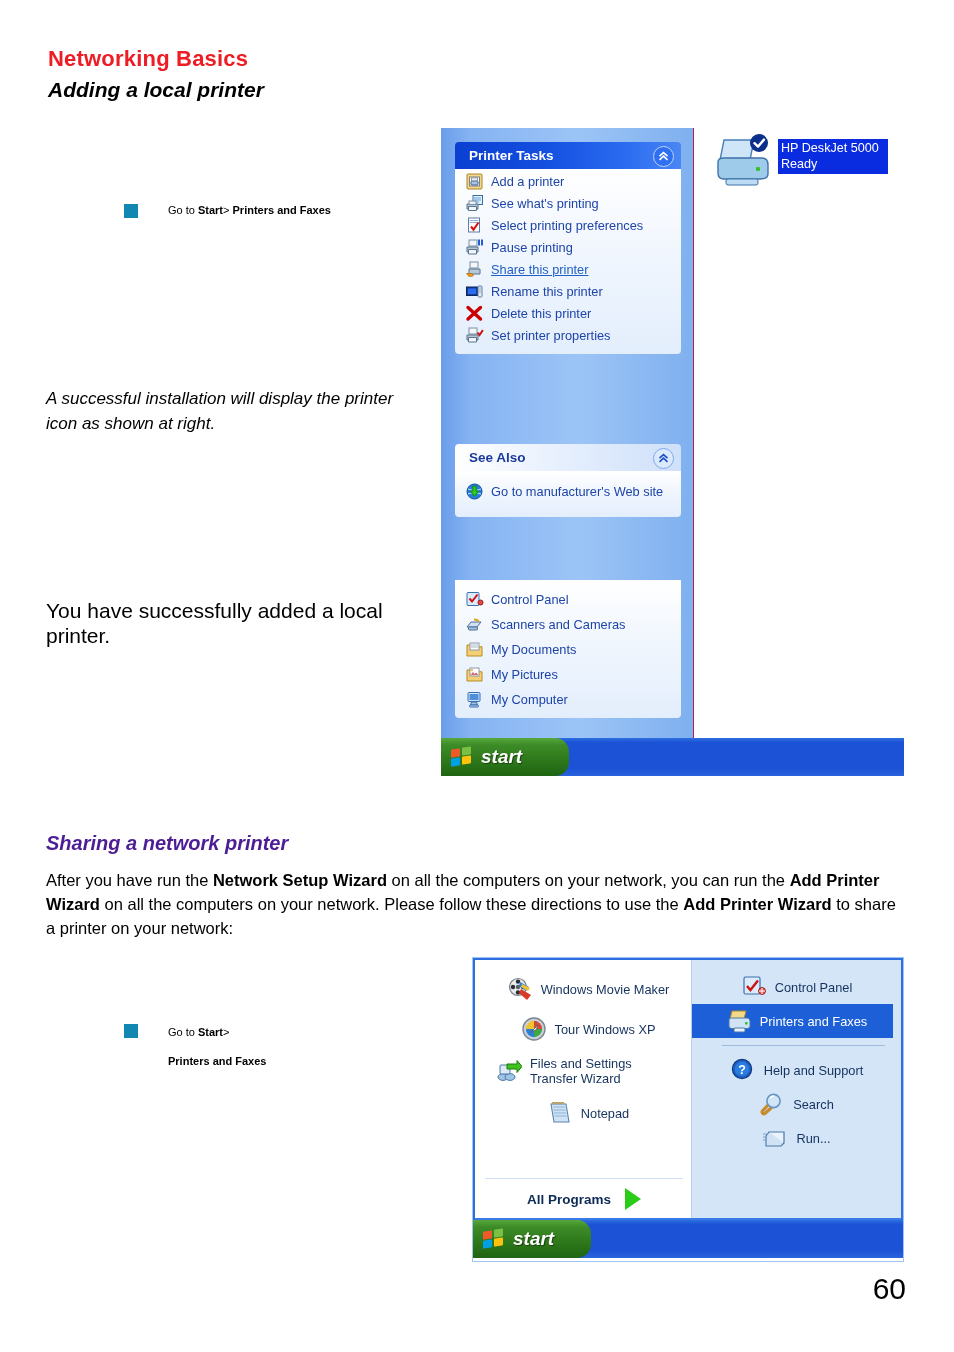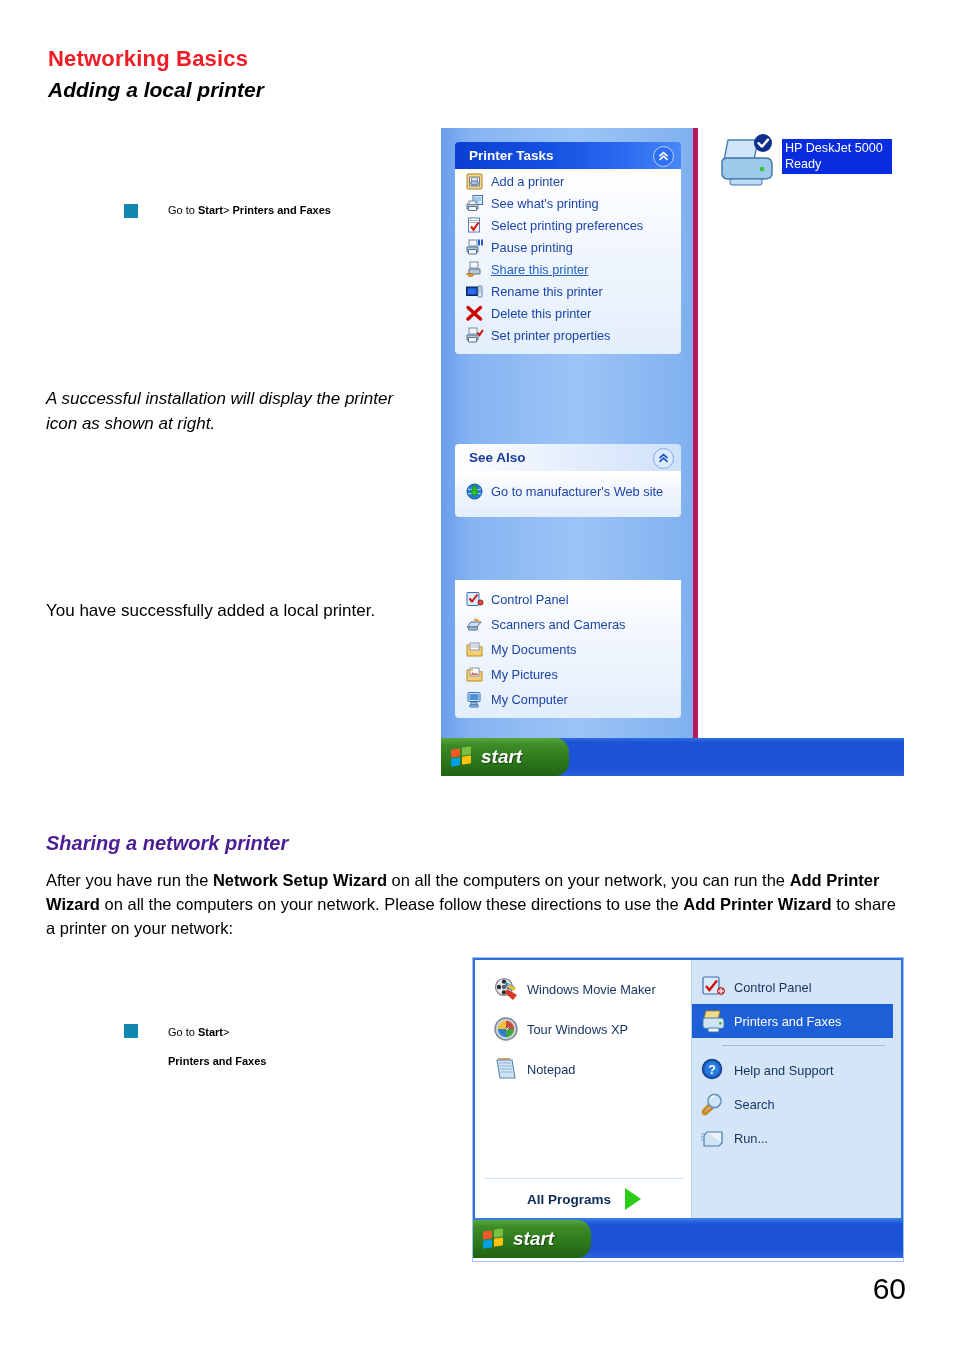--- a/index.html
+++ b/index.html
@@ -25,21 +25,21 @@
   }
   .bullet-text{margin-left:30px;font-size:11px;line-height:25px;color:#000;}
   .bullet-text b{font-weight:bold;}
 
   .para-italic{
     position:absolute;left:46px;top:386px;width:370px;
     font-size:17px;font-style:italic;line-height:25px;color:#000;
   }
   .para-plain{
     position:absolute;left:46px;top:598px;width:380px;
-    font-size:17px;line-height:25px;color:#000;
+    font-size:21px;line-height:25px;color:#000;
   }
 
   .h-share{
     position:absolute;left:46px;top:832px;
     font-size:20px;font-weight:bold;font-style:italic;color:#4c1d95;
   }
   .para-share{
     position:absolute;left:46px;top:868px;width:856px;
     font-size:16.5px;line-height:24px;color:#000;
   }
@@ -54,21 +54,21 @@
   .shot1{
     position:absolute;left:441px;top:128px;width:463px;height:648px;
     background:#ffffff;
   }
   .shot1 .bluepane{
     position:absolute;left:0;top:0;width:252px;height:610px;
     background:linear-gradient(to right,#6a9ceb 0%,#86b4f2 12%,#9cc4f6 55%,#7fb0ef 100%);
   }
   .shot1 .contentpane{
     position:absolute;left:252px;top:0;right:0;height:610px;background:#fff;
-    border-left:5px solid #be185d;
+    border-left:1px solid #be185d;
   }
 
   
   .grp{position:absolute;left:14px;width:226px;}
   .grp-head{
     height:27px;display:flex;align-items:center;position:relative;
     border-radius:4px 4px 0 0;
     padding-left:14px;
     font-size:13.5px;font-weight:bold;
   }
@@ -167,21 +167,21 @@
   .menu-left{
     width:216px;background:#ffffff;padding:12px 8px 0 10px;box-sizing:border-box;
     position:relative;
   }
   .menu-right{
     flex:1;background:#d3e5f7;padding:10px 0 0 0;box-sizing:border-box;
     border-left:1px solid #b6cfe8;
   }
   .mi{
     display:flex;align-items:center;font-size:12.8px;color:#15325e;
-    line-height:15px;padding:4px 0 4px 8px;
+    line-height:15px;padding:4px 0 4px 8px;justify-content:center;
   }
   .mi .ico{width:26px;height:26px;flex:0 0 auto;margin-right:8px;}
   .mi.sel{background:#1d5fd6;color:#ffffff;}
   .menu-right .mi{margin-right:8px;}
   .mr-sep{height:1px;background:#9dbcdb;margin:7px 16px 7px 30px;}
   .allprog{
     position:absolute;left:10px;right:8px;bottom:8px;
     border-top:1px solid #cfe0f4;padding-top:9px;
     display:flex;align-items:center;justify-content:center;
   }
@@ -513,20 +513,31 @@
                 <path d="M13 4.8 A8.2 8.2 0 0 1 21.2 13 L13 13z" fill="#d04a3a"></path>
                 <path d="M21.2 13 A8.2 8.2 0 0 1 13 21.2 L13 13z" fill="#3fa83f"></path>
                 <path d="M13 21.2 A8.2 8.2 0 0 1 4.8 13 L13 13z" fill="#2b7fd4"></path>
                 <path d="M4.8 13 A8.2 8.2 0 0 1 13 4.8 L13 13z" fill="#f0c230"></path>
                 <path d="M9 17 L17 9 L15 14 L11 15z" fill="#ffffff" stroke="#5a6068" stroke-width=".8"></path>
               </svg>
           </span>
           <span>Tour Windows XP</span>
         </div>
 
+        <div class="mi" style="margin-bottom:6px;">
+          <span class="ico">
+            <svg width="26" height="26" viewBox="0 0 26 26">
+                <ellipse cx="7" cy="19" rx="5" ry="3.4" fill="#9fc4e4" stroke="#4a78a6"></ellipse>
+                <ellipse cx="14" cy="19" rx="5" ry="3.4" fill="#9fc4e4" stroke="#4a78a6"></ellipse>
+                <rect x="4" y="7" width="10" height="9" rx="1" fill="#dceaf7" stroke="#4a78a6"></rect>
+                <path d="M11 6 L21 6 L21 2.5 L26 8.5 L21 14.5 L21 11 L11 11z" fill="#3fc41f" stroke="#1d7a0c" stroke-width="1"></path>
+              </svg>
+          </span>
+          <span style="max-width:150px;">Files and Settings Transfer Wizard</span>
+        </div>
 
         <div class="mi">
           <span class="ico">
             <svg width="26" height="26" viewBox="0 0 26 26">
                 <path d="M4 4 L19 4 L22 22 L7 22 Z" fill="#cfe3f5" stroke="#5a84ad" stroke-width="1.1"></path>
                 <path d="M6 7 L18 7 M6.5 10 L18.5 10 M7 13 L19 13 M7.5 16 L19.5 16" stroke="#8fb2d4"></path>
                 <path d="M5 3.5 q1.5-2 3 0 q1.5-2 3 0 q1.5-2 3 0 q1.5-2 3 0" stroke="#b48a2a" stroke-width="1.2" fill="none"></path>
               </svg>
           </span>
           <span>Notepad</span>

